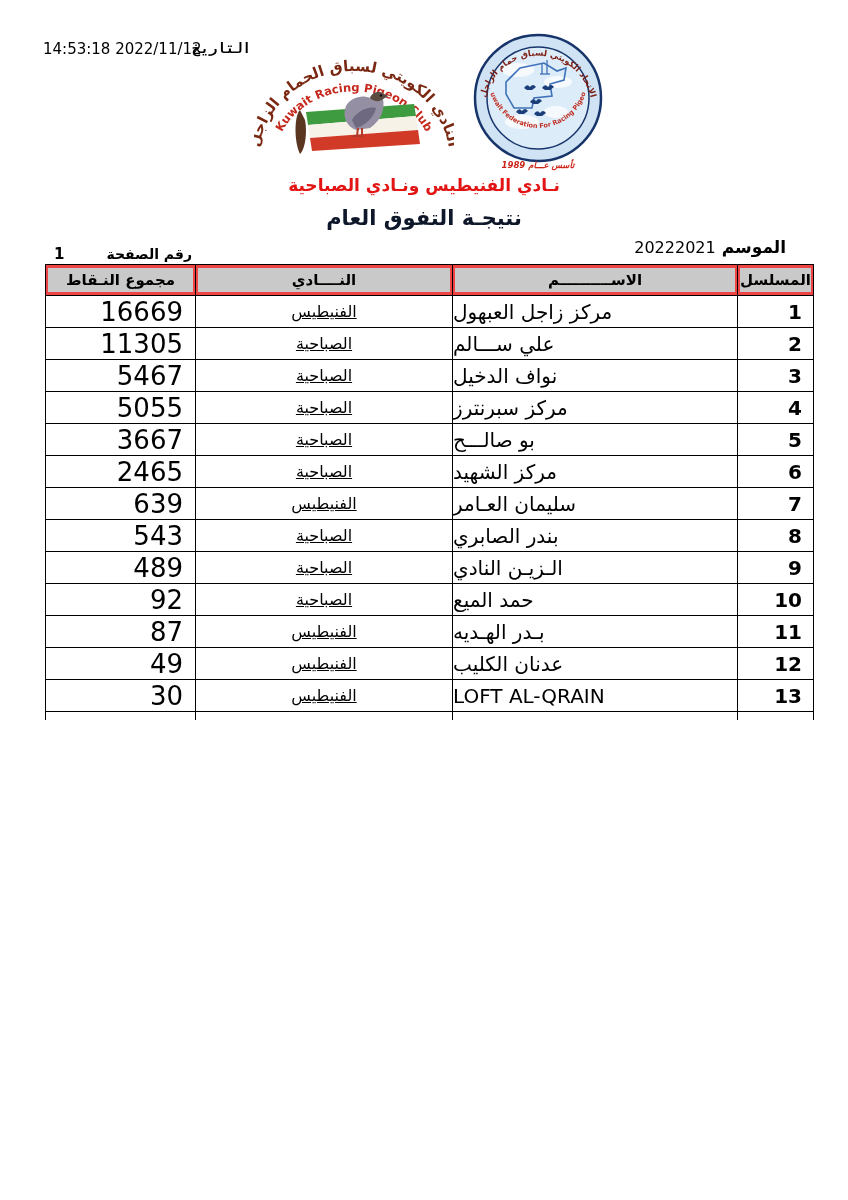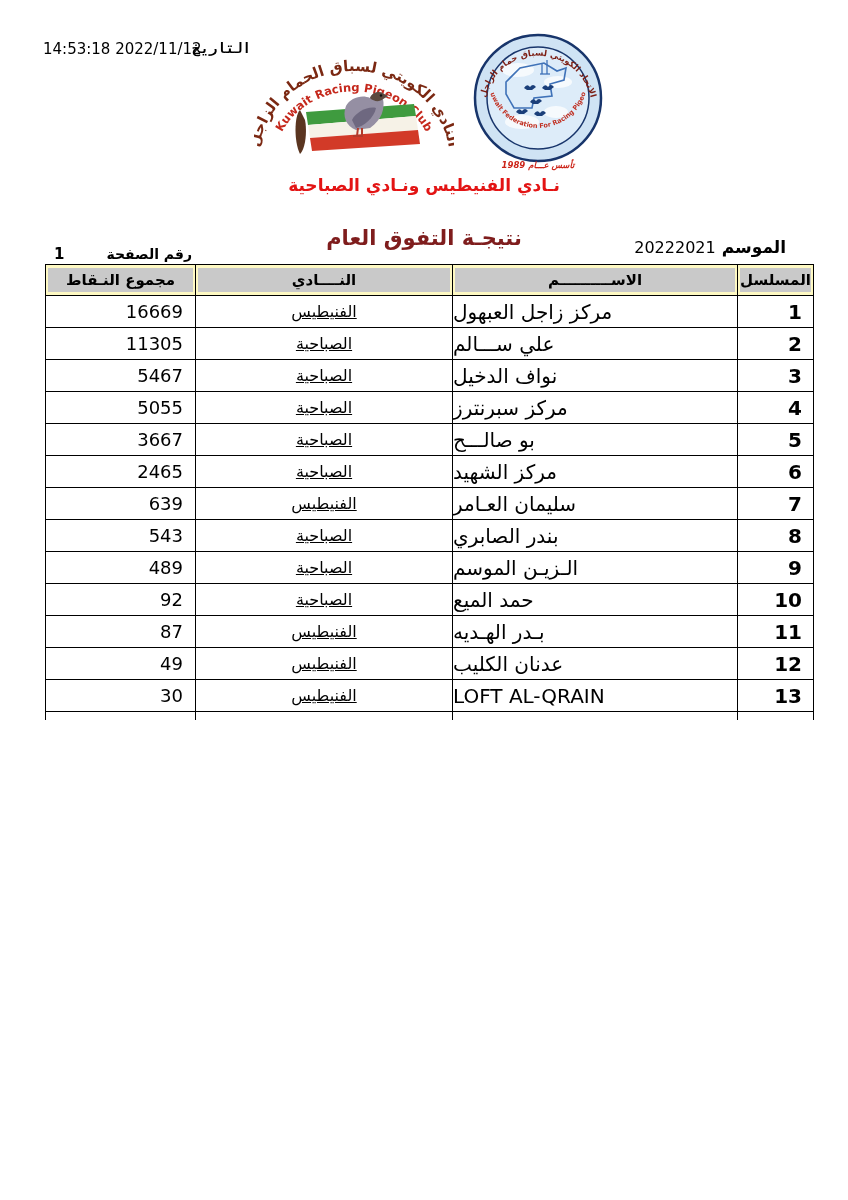--- a/index.html
+++ b/index.html
@@ -10,42 +10,42 @@
   .abs{position:absolute;}
   
   .datetime{left:43px;top:40px;font-size:15px;direction:ltr;unicode-bidi:isolate;}
   .date-label{left:192px;top:40px;font-size:14px;font-weight:bold;direction:rtl;font-family:Liberation Mono, monospace;}
   
   .logo-left{left:254px;top:38px;width:200px;height:132px;}
   .logo-right{left:460px;top:30px;width:156px;height:148px;}
   
   .clubs-line{left:0;top:175px;width:848px;text-align:center;color:#e31414;
     font-weight:bold;font-size:17px;direction:rtl;}
-  .main-title{left:0;top:206px;width:848px;text-align:center;color:#7f1d1d;
-    font-weight:bold;font-size:21px;direction:rtl;margin-top:20px;}
+  .main-title{left:0;top:206px;width:848px;text-align:center;color:#0f172a;
+    font-weight:bold;font-size:21px;direction:rtl;}
   .season{right:62px;top:237px;direction:rtl;font-size:16px;white-space:nowrap;}
   .season .lbl{font-weight:bold;font-size:17px;margin-left:6px;}
   .pagenum{left:54px;top:239px;direction:ltr;white-space:nowrap;}
   .pagenum .val{font-weight:bold;font-size:15px;display:inline-block;}
   .pagenum .lbl{font-weight:bold;font-size:14px;direction:rtl;display:inline-block;margin-left:42px;margin-top:7px;}
   
   table.results{
     position:absolute;left:45px;top:264px;width:768px;direction:rtl;
     border-collapse:collapse;table-layout:fixed;
   }
   table.results th, table.results td{border:1px solid #000;padding:0;overflow:hidden;white-space:nowrap;}
-  table.results th{height:30px;background:#fef9c3;}
+  table.results th{height:30px;background:#ef4444;}
   .hdr-fill{margin:2px;background:#c9c9c9;height:24px;line-height:24px;
     font-weight:bold;font-size:15px;text-align:center;}
   table.results td{height:31px;vertical-align:middle;}
   td.c-serial{font-weight:bold;font-size:20px;text-align:right;padding-left:0;padding-right:0;}
   td.c-serial div{direction:ltr;text-align:right;padding-right:11px;}
   td.c-name{font-size:20px;text-align:left;padding-right:3px;}
   td.c-club{font-size:16px;text-align:center;text-decoration:underline;}
-  td.c-points{font-size:18px;}
+  td.c-points{font-size:26px;}
   td.c-points div{direction:ltr;text-align:right;padding-right:12px;}
   
   .stub{top:711px;left:45px;width:769px;height:9px;}
   .stub span{position:absolute;top:0;width:1px;height:9px;background:#000;}
 </style>
 </head>
 <body>
 
 <div class="abs datetime">14:53:18 2022/11/12</div>
 <div class="abs date-label">التاريخ</div>
@@ -222,21 +222,21 @@
         <td class="c-name">بندر الصابري</td>
         <td class="c-club">الصباحية</td>
         <td class="c-points">
           <div>543</div>
         </td>
       </tr>
       <tr>
         <td class="c-serial">
           <div>9</div>
         </td>
-        <td class="c-name">الـزيـن الموسم</td>
+        <td class="c-name">الـزيـن النادي</td>
         <td class="c-club">الصباحية</td>
         <td class="c-points">
           <div>489</div>
         </td>
       </tr>
       <tr>
         <td class="c-serial">
           <div>10</div>
         </td>
         <td class="c-name">حمد الميع</td>

